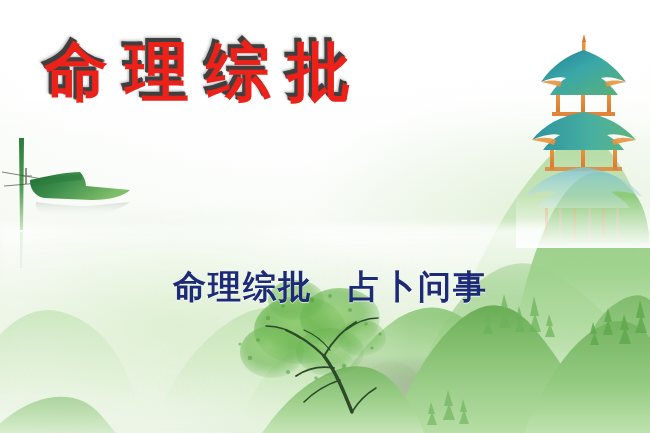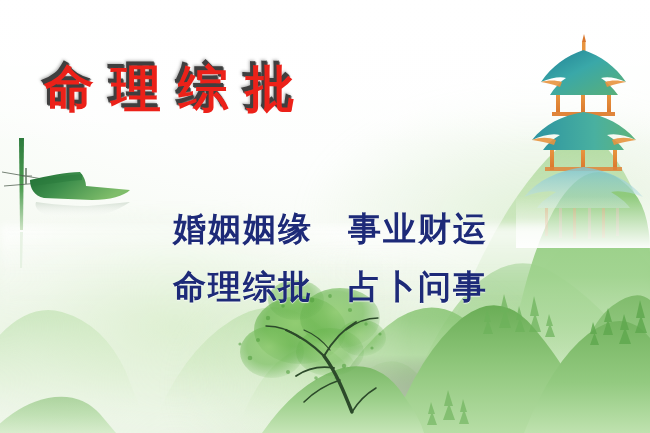--- a/index.html
+++ b/index.html
@@ -27,22 +27,22 @@
     background:linear-gradient(to bottom, rgba(255,255,255,.96) 0%, rgba(255,255,255,.70) 55%, rgba(255,255,255,0) 100%);}
   .mist-veil{left:0;top:52%;width:100%;height:22%;
     background:linear-gradient(to bottom, rgba(255,255,255,.82) 0%, rgba(255,255,255,.30) 60%, rgba(255,255,255,0) 100%);
     filter:blur(4px);}
 
   
   .layer{position:absolute;left:0;top:0;width:650px;height:433px;}
 
   
   .title{
-    position:absolute;left:44px;top:64px;
-    font-size:50px;font-weight:bold;
+    position:absolute;left:44px;top:40px;
+    font-size:64px;font-weight:bold;
     color:#ec2119;
     letter-spacing:17px;
     line-height:1;
     white-space:nowrap;
     text-shadow:
       -3px -4px 0 #3f3f3f,
       -2px -3px 1px rgba(60,60,60,.85),
       -4px -5px 3px rgba(90,90,90,.45);
   }
   .subline{
@@ -351,16 +351,15 @@
              C 50 204 70 206 88 206
              L 130 202
              C 116 212 96 218 76 218
              L 48 216
              C 38 212 34 207 36 202 Z" fill="url(#reflG)"></path>
     <path d="M 20 232 L 23 232 L 22 268 L 20 268 Z" fill="#dfeedb" opacity="0.7"></path>
   </svg>
 
   <div class="title">命理综批</div>
 
-  <div class="subline sub1">婚姻姻缘　事业财运</div>
   <div class="subline sub2">命理综批　占卜问事</div>
 
 </div>
 
 </body></html>

